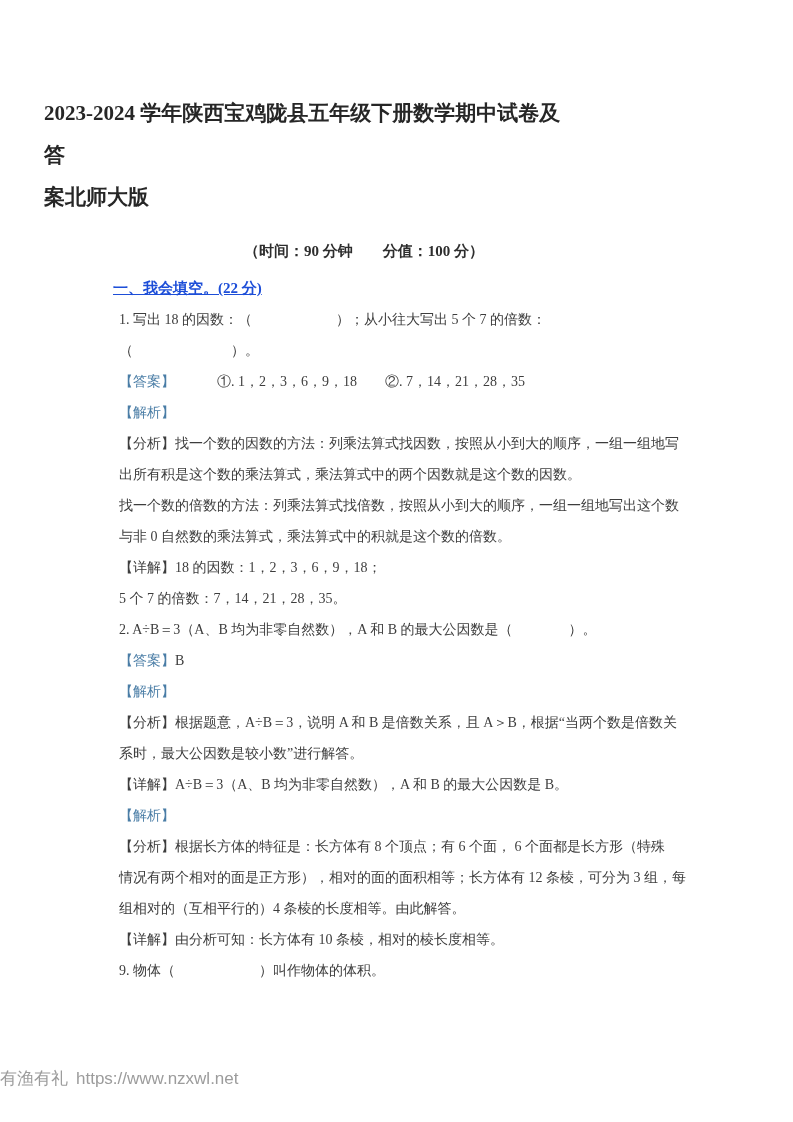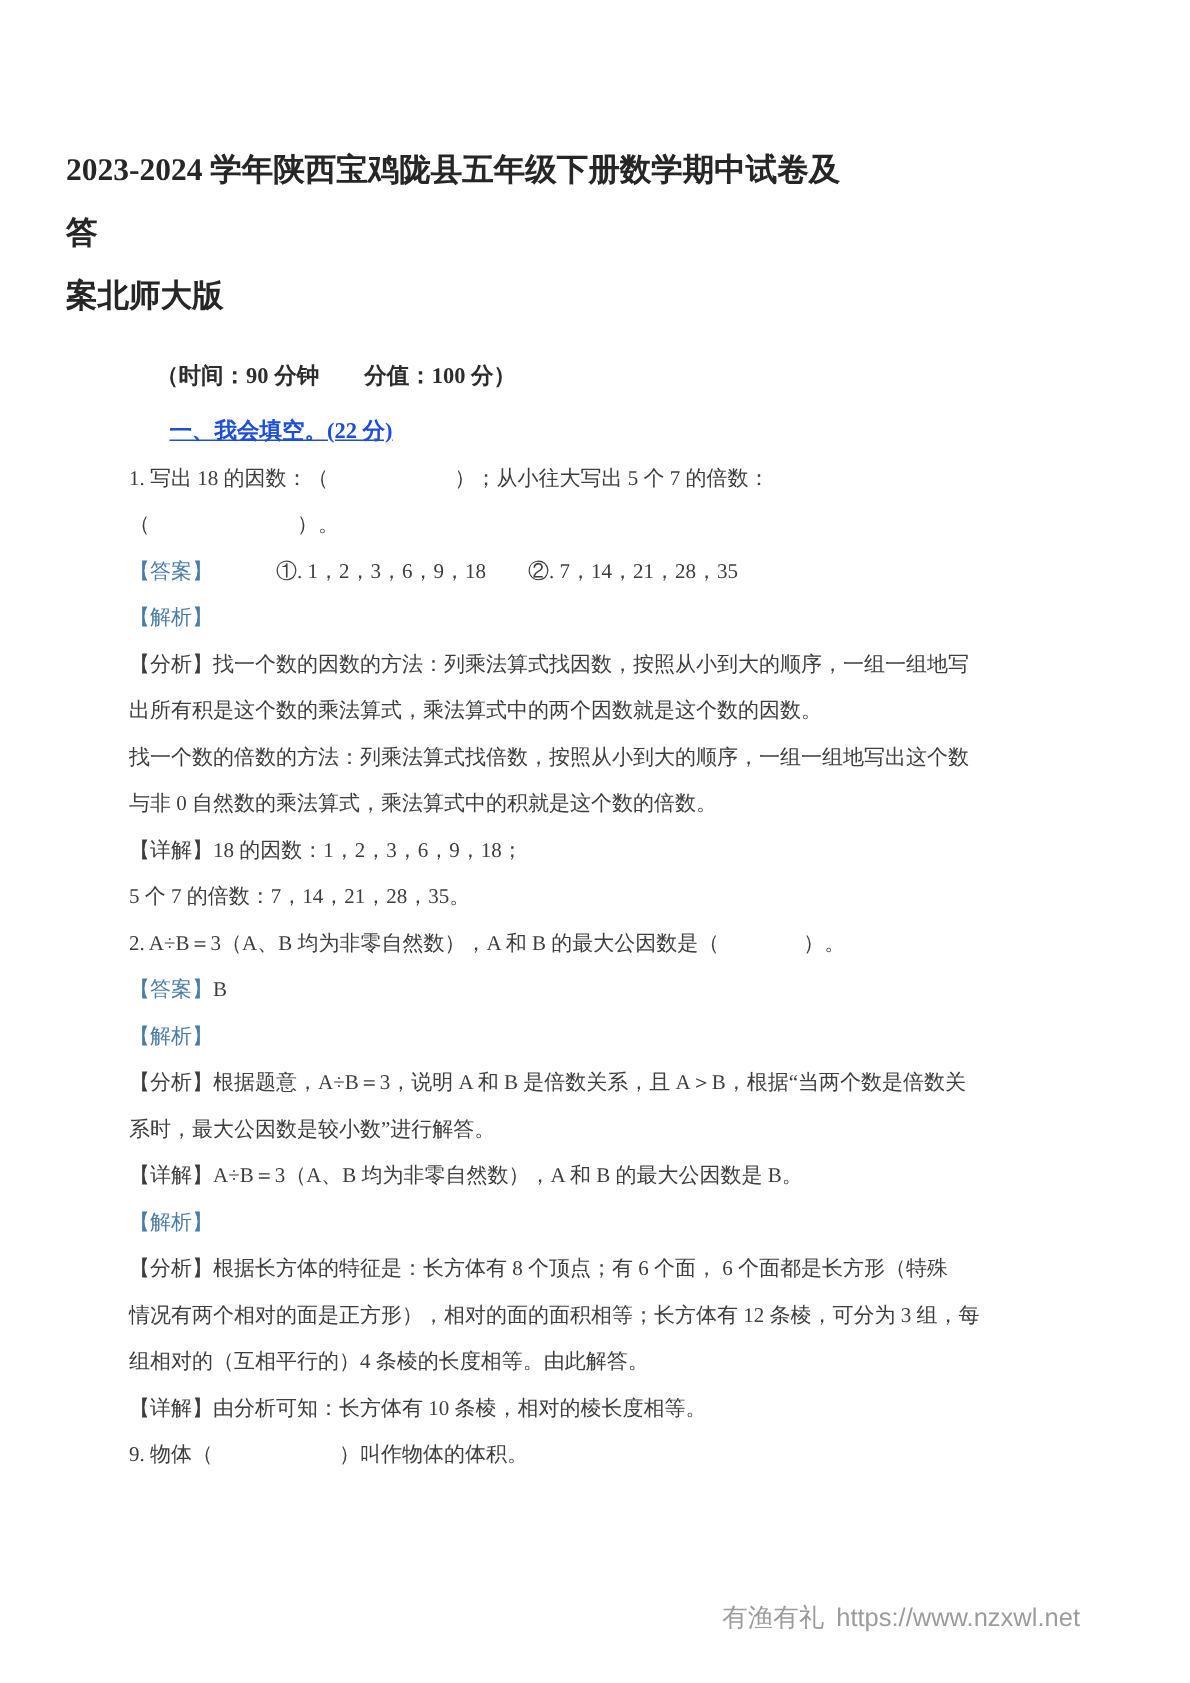--- a/index.html
+++ b/index.html
@@ -19,52 +19,53 @@
     font-size: 21px;
     font-weight: 700;
     line-height: 42px;
     color: #262626;
     white-space: pre-line;
   }
   .subtitle {
     margin-left: 104px;
     width: 520px;
     margin-top: 22px;
+    text-align: center;
     font-size: 15px;
     line-height: 22px;
     font-weight: 700;
     color: #2d2d2d;
     white-space: pre-wrap;
   }
   .section-heading {
     margin-left: 113px;
     margin-top: 15px;
     font-size: 15px;
     line-height: 22px;
     font-weight: 700;
     color: #1d4ed8;
     text-decoration: underline;
   }
   .body {
-    margin-left: 86px;
+    margin-left: 119px;
     margin-top: 5px;
     width: 620px;
     font-size: 14px;
     line-height: 31px;
     color: #3d3d3d;
     white-space: pre-wrap;
   }
   .para { margin: 0; }
   .blue { color: #4a7da6; font-family: Liberation Serif, serif; }
   .footer {
     position: absolute;
     left: 0;
     top: 1068px;
     width: 720px;
-    text-align: right;
+    text-align: left;
     font-family: "Liberation Sans", "DejaVu Sans", sans-serif;
     font-size: 17px;
     line-height: 22px;
     color: #9c9c9c;
   }
   .footer .site { margin-right: 8px; }
 </style>
 </head>
 <body>
 

